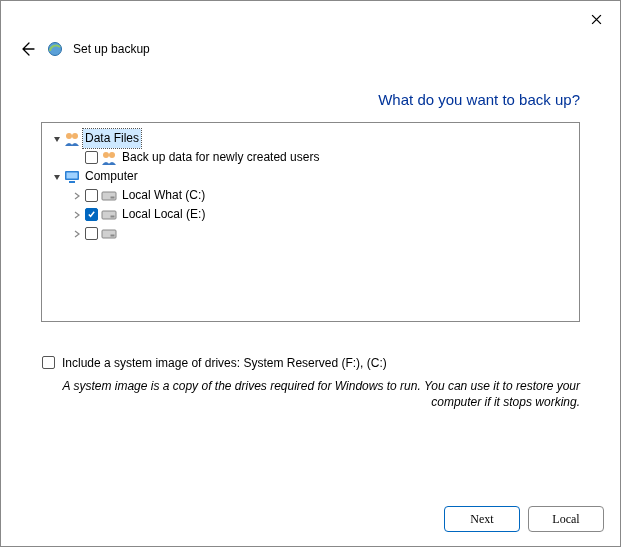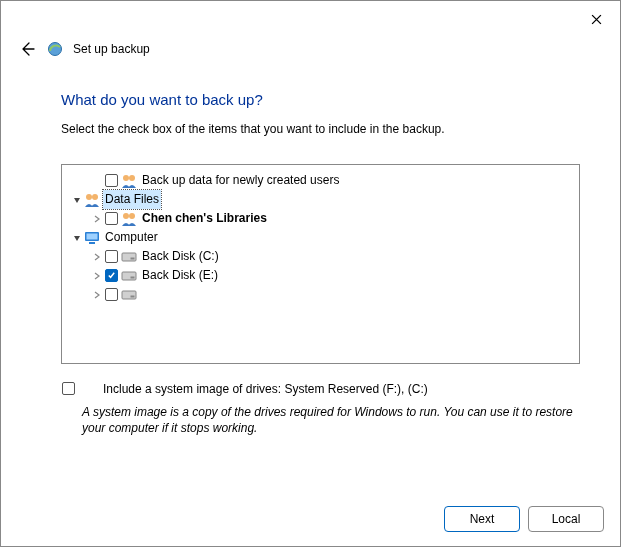--- a/index.html
+++ b/index.html
@@ -5,39 +5,39 @@
   html,body{margin:0;padding:0;font-family:"Segoe UI",Arial,sans-serif;font-size:12px;color:#000;background:#fff;}
   .window{width:621px;height:547px;position:relative;background:#fff;box-sizing:border-box;border:1px solid #888;}
   .titlebar{height:32px;position:relative;}
   .close-x{position:absolute;top:6px;right:12px;width:24px;height:24px;display:flex;align-items:center;justify-content:center;cursor:default;}
   .close-x svg{width:11px;height:11px;}
   .header-row{display:flex;align-items:center;gap:10px;padding:6px 16px 0 16px;}
   .back-arrow{width:20px;height:20px;display:flex;align-items:center;justify-content:center;}
   .back-arrow svg{width:16px;height:16px;}
   .hdr-icon{width:16px;height:16px;}
   .hdr-title{font-size:12px;}
-  .content{padding:18px 40px 0 60px;}
+  .content{padding:18px 40px 0 40px;text-align:right;}
   .heading{color:#003399;font-size:15px;font-weight:400;margin:14px 0 14px 0;}
   .instr{font-size:12px;margin-bottom:28px;}
   .tree-box{border:1px solid #888;height:200px;padding:6px 4px;box-sizing:border-box;overflow:auto;}
   .tree-row{display:flex;align-items:center;height:19px;line-height:19px;white-space:nowrap;}
   .indent{display:inline-block;height:1px;}
   .expander{width:14px;height:14px;display:inline-flex;align-items:center;justify-content:center;cursor:default;}
   .expander svg{width:8px;height:8px;}
   .chk{width:13px;height:13px;border:1px solid #555;border-radius:2px;display:inline-flex;align-items:center;justify-content:center;margin:0 3px 0 1px;background:#fff;box-sizing:border-box;}
   .chk.checked{background:#0067c0;border-color:#0067c0;}
   .chk.checked svg{width:9px;height:9px;}
   .node-icon{width:16px;height:16px;margin-right:3px;display:inline-flex;align-items:center;justify-content:center;}
   .node-label{font-size:12px;padding:0 2px;}
   .node-label.bold{font-weight:700;}
   .node-label.sel{background:#cde8ff;outline:1px dotted #555;}
-  .opt-row{display:flex;align-items:flex-start;gap:25px;margin-top:18px;}
+  .opt-row{display:flex;align-items:flex-start;gap:4px;margin-top:34px;}
   .opt-text{font-size:12px;}
   .opt-desc{font-size:12px;color:#000;margin:8px 0 0 21px;line-height:1.35;font-style:italic;}
-  .footer{position:absolute;bottom:14px;right:16px;display:flex;gap:8px;}
+  .footer{position:absolute;bottom:14px;right:16px;display:flex;gap:8px;font-family:Liberation Serif, serif;}
   .btn{min-width:74px;height:24px;border:1px solid #888;border-radius:4px;background:#fff;font-size:12px;display:flex;align-items:center;justify-content:center;cursor:default;}
   .btn.primary{border-color:#0067c0;color:#000;}
   
   .globe-icon circle{fill:#5aa0d8;stroke:#2a6fa8;stroke-width:1;}
   .globe-icon path{stroke:#8fc866;stroke-width:2;fill:none;}
   .users-icon .h{fill:#f3b36a;} .users-icon .b{fill:#3a78c3;}
   .monitor-icon rect{fill:#2a7fd4;} .monitor-icon .scr{fill:#9ed1ff;}
   .drive-icon rect{fill:#d0d0d0;stroke:#888;stroke-width:1;} .drive-icon .slot{fill:#555;}
 </style>
 </head>
@@ -61,68 +61,51 @@
     </div>
     <svg class="hdr-icon globe-icon" viewBox="0 0 16 16">
       <circle cx="8" cy="8" r="6.5"></circle>
         <path d="M3 10 A6 6 0 0 1 13 6"></path>
     </svg>
     <span class="hdr-title">Set up backup</span>
   </div>
 
   <div class="content">
     <div class="heading">What do you want to back up?</div>
-    <div class="instr">Select the check box of the items that you want to include in the backup.</div>
 
     <div class="tree-box">
-
-      <div class="tree-row">
-        <span class="indent" style="width:38px"></span>
-        <span class="chk"></span>
-        <svg class="node-icon users-icon" viewBox="0 0 16 16">
-          <circle class="h" cx="5" cy="5" r="3"></circle>
-            <circle class="h" cx="11" cy="5" r="3"></circle>
-          <path class="b" d="M1 15 Q5 9 9 15 Z"></path>
-            <path class="b" d="M7 15 Q11 9 15 15 Z"></path>
-        </svg>
-        <span class="node-label">Back up data for newly created users</span>
-      </div>
 
       <div class="tree-row">
         <span class="indent" style="width:4px"></span>
         <span class="expander">
           <svg viewBox="0 0 8 8">
               <path d="M1 2 L7 2 L4 7 Z" fill="#444"></path>
             </svg>
         </span>
         <svg class="node-icon users-icon" viewBox="0 0 16 16">
           <circle class="h" cx="5" cy="5" r="3"></circle>
             <circle class="h" cx="11" cy="5" r="3"></circle>
           <path class="b" d="M1 15 Q5 9 9 15 Z"></path>
             <path class="b" d="M7 15 Q11 9 15 15 Z"></path>
         </svg>
         <span class="node-label sel">Data Files</span>
       </div>
 
       <div class="tree-row">
-        <span class="indent" style="width:24px"></span>
-        <span class="expander">
-          <svg viewBox="0 0 8 8">
-              <path d="M2 1 L6 4 L2 7" stroke="#888" stroke-width="1.2" fill="none"></path>
-            </svg>
-        </span>
+        <span class="indent" style="width:38px"></span>
         <span class="chk"></span>
         <svg class="node-icon users-icon" viewBox="0 0 16 16">
           <circle class="h" cx="5" cy="5" r="3"></circle>
             <circle class="h" cx="11" cy="5" r="3"></circle>
           <path class="b" d="M1 15 Q5 9 9 15 Z"></path>
             <path class="b" d="M7 15 Q11 9 15 15 Z"></path>
         </svg>
-        <span class="node-label bold">Chen chen's Libraries</span>
+        <span class="node-label">Back up data for newly created users</span>
       </div>
+
 
       <div class="tree-row">
         <span class="indent" style="width:4px"></span>
         <span class="expander">
           <svg viewBox="0 0 8 8">
               <path d="M1 2 L7 2 L4 7 Z" fill="#444"></path>
             </svg>
         </span>
         <svg class="node-icon monitor-icon" viewBox="0 0 16 16">
           <rect x="1" y="2" width="14" height="9" rx="1"></rect>
@@ -137,40 +120,40 @@
         <span class="expander">
           <svg viewBox="0 0 8 8">
               <path d="M2 1 L6 4 L2 7" stroke="#888" stroke-width="1.2" fill="none"></path>
             </svg>
         </span>
         <span class="chk"></span>
         <svg class="node-icon drive-icon" viewBox="0 0 16 16">
           <rect x="1" y="4" width="14" height="8" rx="1"></rect>
             <rect class="slot" x="10" y="9" width="3" height="1"></rect>
         </svg>
-        <span class="node-label">Back Disk (C:)</span>
+        <span class="node-label">Local What (C:)</span>
       </div>
 
       <div class="tree-row">
         <span class="indent" style="width:24px"></span>
         <span class="expander">
           <svg viewBox="0 0 8 8">
               <path d="M2 1 L6 4 L2 7" stroke="#888" stroke-width="1.2" fill="none"></path>
             </svg>
         </span>
         <span class="chk checked">
           <svg viewBox="0 0 10 10">
               <path d="M2 5 L4 7 L8 2" stroke="#fff" stroke-width="1.6" fill="none"></path>
             </svg>
         </span>
         <svg class="node-icon drive-icon" viewBox="0 0 16 16">
           <rect x="1" y="4" width="14" height="8" rx="1"></rect>
             <rect class="slot" x="10" y="9" width="3" height="1"></rect>
         </svg>
-        <span class="node-label">Back Disk (E:)</span>
+        <span class="node-label">Local Local (E:)</span>
       </div>
 
       <div class="tree-row">
         <span class="indent" style="width:24px"></span>
         <span class="expander">
           <svg viewBox="0 0 8 8">
               <path d="M2 1 L6 4 L2 7" stroke="#888" stroke-width="1.2" fill="none"></path>
             </svg>
         </span>
         <span class="chk"></span>

